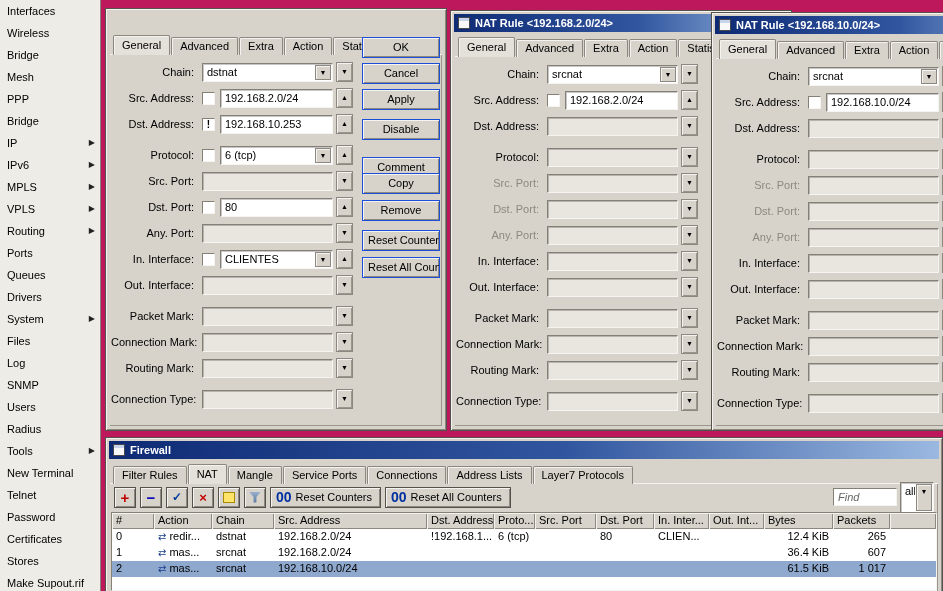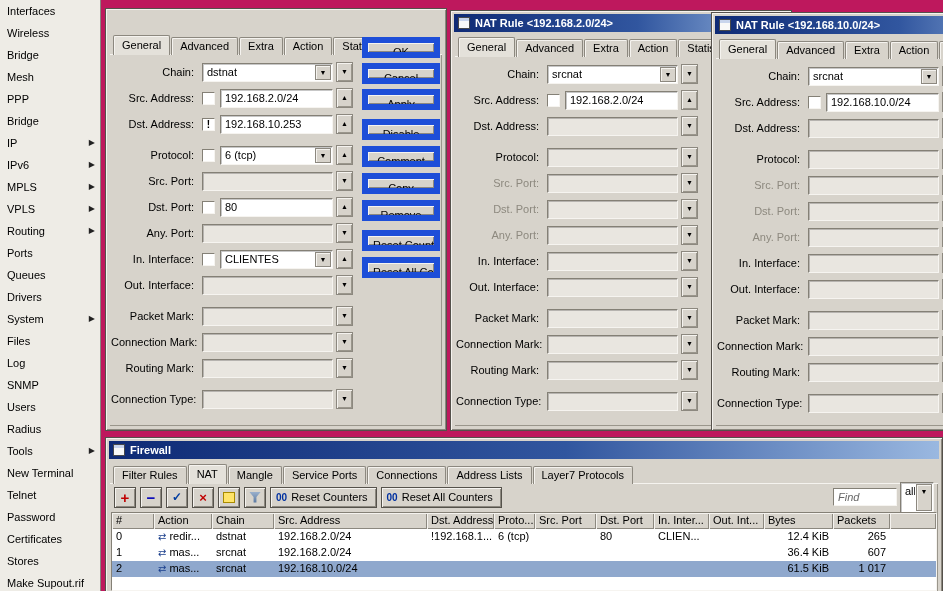--- a/index.html
+++ b/index.html
@@ -50,25 +50,25 @@
            box-shadow: inset 1px 1px 0 rgba(0,0,0,.22); }
   .cval { flex:1; padding:0 4px; line-height:17px; overflow:hidden; white-space:nowrap; }
   .cbtn { width:16px; margin:1px; flex:none; background:#d7d3cb; border:1px solid #8c887f;
           box-shadow: inset 1px 1px 0 #f5f3ef; font-size:7px; line-height:14px; text-align:center; }
   .toggle { width:17px; height:20px; margin-left:3px; flex:none; background:#d7d3cb;
             border:1px solid #8c887f; box-shadow: inset 1px 1px 0 #f5f3ef, inset -1px -1px 0 #9a968c;
             font-size:7px; text-align:center; line-height:18px; }
 
   .btncol { position:absolute; top:0; right:4px; width:80px; height:100%; }
   .btn { position:absolute; left:0; width:78px; height:21px; line-height:19px; text-align:center;
-         background:#d7d3cb; border:6px solid #1d4ed8;
+         background:#d7d3cb; border:1px solid #1d4ed8;
          box-shadow: inset 1px 1px 0 #f5f3ef, inset -1px -1px 0 #8c887f;
          overflow:hidden; white-space:nowrap; cursor:default; }
   .btn.lclip { text-align:left; padding-left:5px; }
-  .b0{top:28px}.b1{top:54px}.b2{top:80px}.b3{top:110px}.b4{top:137px}
+  .b0{top:28px}.b1{top:54px}.b2{top:80px}.b3{top:110px}.b4{top:148px}
   .b5{top:164px}.b6{top:191px}.b7{top:221px}.b8{top:248px}
 
   
   #d1 { left:105px; top:8px;  width:342px; height:423px; z-index:1; }
   #d2 { left:450px; top:10px; width:342px; height:421px; z-index:2; }
   #d3 { left:711px; top:12px; width:342px; height:419px; z-index:3; }
   #fw { left:105px; top:437px; width:838px; height:160px; z-index:4; }
 
   
   .fw-toolbar { position:absolute; left:8px; top:48px; right:8px; height:22px;
@@ -79,21 +79,21 @@
   .tb.plus  { color:#c00000; font-size:15px; }
   .tb.minus { color:#0000b8; font-size:15px; }
   .tb.chk   { color:#003ca0; font-size:12px; }
   .tb.cross { color:#c00000; font-size:13px; }
   .comment-glyph { width:12px; height:11px; background:#ffe469; border:1px solid #a88a00; }
   .funnel { width:12px; height:11px; background:linear-gradient(#9ab0cc,#5a78a0);
             clip-path:polygon(0 0,100% 0,62% 50%,62% 100%,38% 100%,38% 50%); }
   .tbtxt { height:21px; flex:none; padding:0 8px 0 5px; display:flex; gap:4px; align-items:center;
            background:#d7d3cb; border:1px solid #55524b;
            box-shadow: inset 1px 1px 0 #f5f3ef, inset -1px -1px 0 #8c887f; white-space:nowrap; }
-  .icon00 { color:#0030a0; font-weight:bold; font-size:10px; }
+  .icon00 { color:#0030a0; font-weight:bold; font-size:14px; }
   .findwrap { margin-left:auto; display:flex; gap:3px; align-items:center; }
   .find { width:64px; height:18px; border:1px solid; border-color:#848076 #f6f4f0 #f6f4f0 #848076;
           background:#fff; padding:0 4px; font-family:inherit; font-size:11px; }
   .find::placeholder { font-style:italic; color:#666; }
   .allcombo { flex:none; width:34px; height:31px; }
 
   .listwrap { position:absolute; left:5px; right:5px; top:74px; bottom:5px; background:#fff;
               border:1px solid; border-color:#848076 #f6f4f0 #f6f4f0 #848076; overflow:hidden; }
   .lhead { display:flex; height:16px; background:#d7d3cb; }
   .hc { flex:none; box-shadow: inset 1px 1px 0 #f5f3ef, inset -1px -1px 0 #8c887f;

